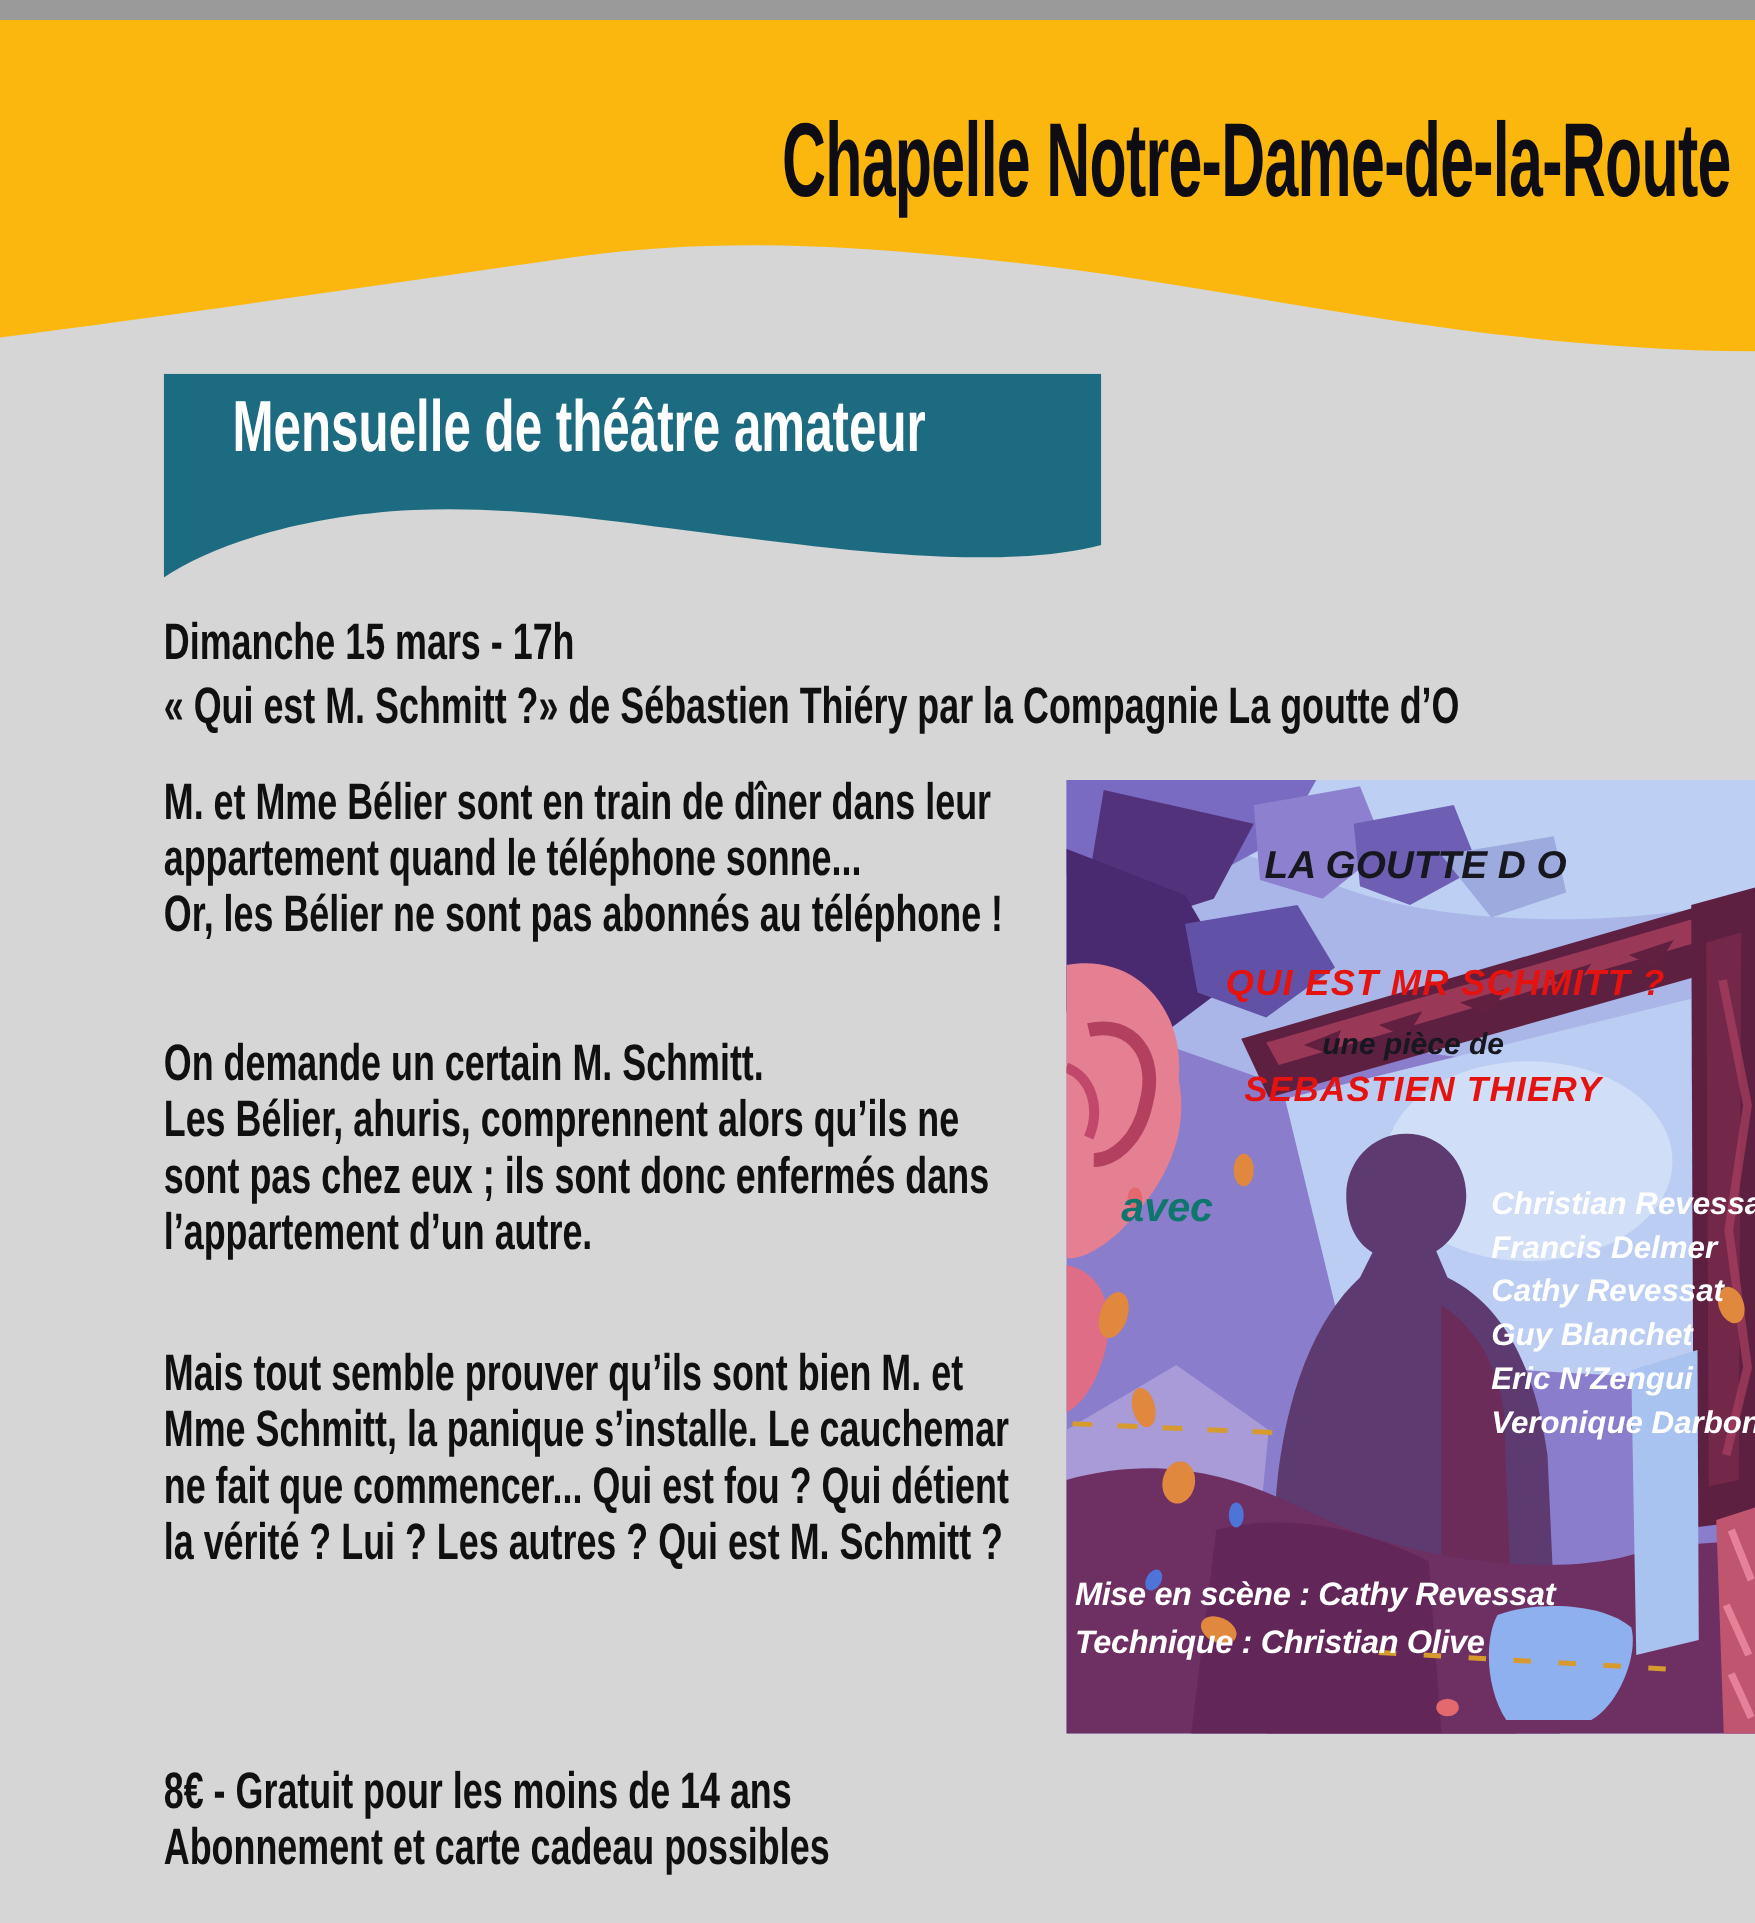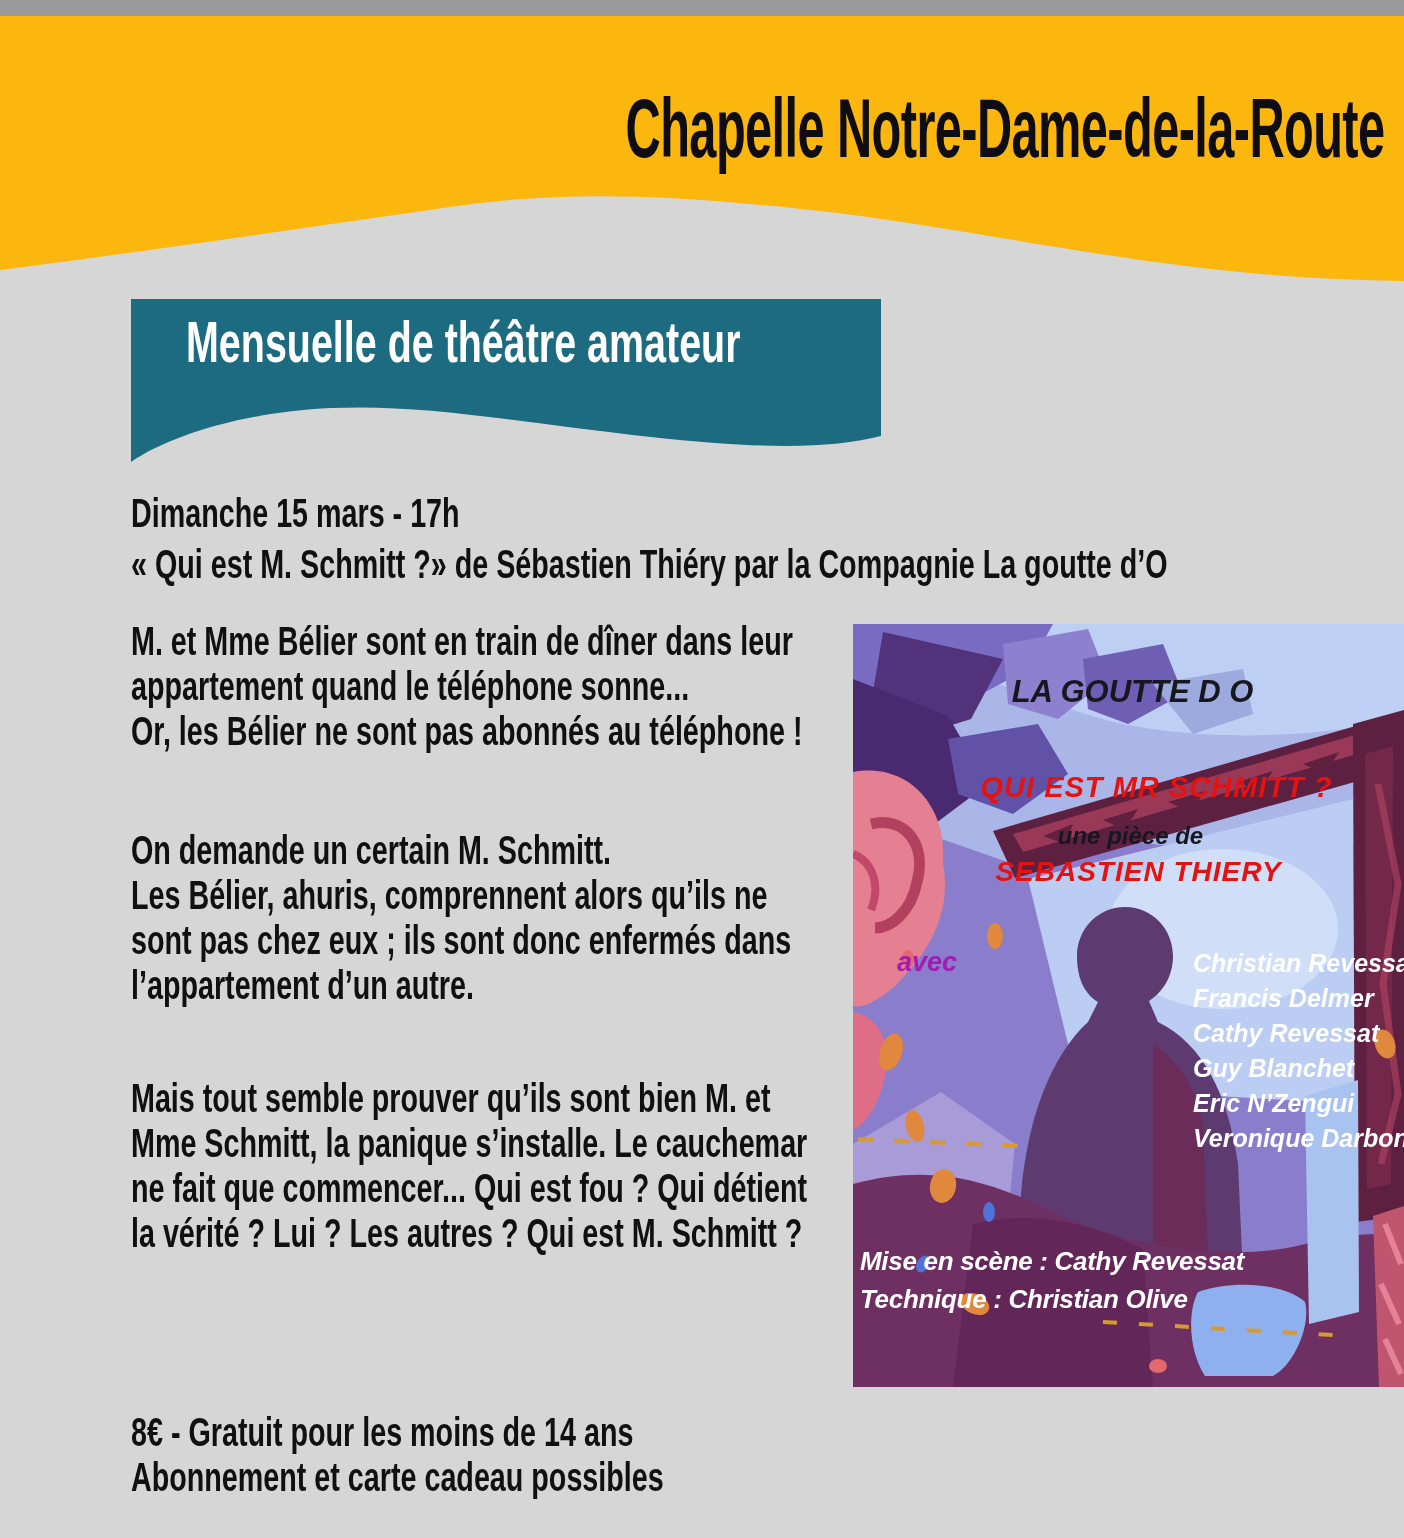--- a/index.html
+++ b/index.html
@@ -40,23 +40,23 @@
   
   #poster{position:absolute;left:853px;top:608px;width:551px;height:763px;overflow:hidden;}
   #poster-art{position:absolute;left:0;top:0;width:551px;height:763px;display:block;}
   .poster-txt{position:absolute;font-style:italic;font-weight:bold;white-space:nowrap;}
   .center-line{left:0;width:551px;text-align:center;}
   #poster-company{top:50px;font-size:31px;color:#17171f;transform:translateX(4px);}
   #poster-presente{top:94px;font-size:26px;color:#17171f;transform:translateX(-25px);}
   #poster-play-title{top:147px;font-size:29px;color:#e41310;transform:translateX(28px);letter-spacing:1px;}
   #poster-piece{top:198px;font-size:24px;color:#17171f;transform:translateX(2px);}
   #poster-author{top:232px;font-size:28px;color:#e41310;transform:translateX(10px);letter-spacing:1px;}
-  #poster-avec{left:44px;top:323px;font-size:27px;color:#a21caf;}
+  #poster-avec{left:44px;top:323px;font-size:33px;color:#0f766e;}
   #poster-cast{left:340px;top:322px;font-size:25px;color:#ffffff;line-height:35px;}
-  #poster-credits{left:7px;top:618px;font-size:26px;color:#ffffff;line-height:38px;white-space:pre-line;letter-spacing:-0.3px;}
+  #poster-credits{left:7px;top:632px;font-size:26px;color:#ffffff;line-height:38px;white-space:pre-line;letter-spacing:-0.3px;}
 </style>
 </head>
 <body>
 
 <div id="page">
 
   <svg id="header-wave" viewBox="0 0 1404 290" preserveAspectRatio="none" aria-hidden="true">
     <path d="M0,0 H1404 V265 C1180,264 990,214 820,195 C660,177 558,175 450,191 C290,214 140,236 0,254 Z" fill="#fbb70d"></path>
   </svg>
 

